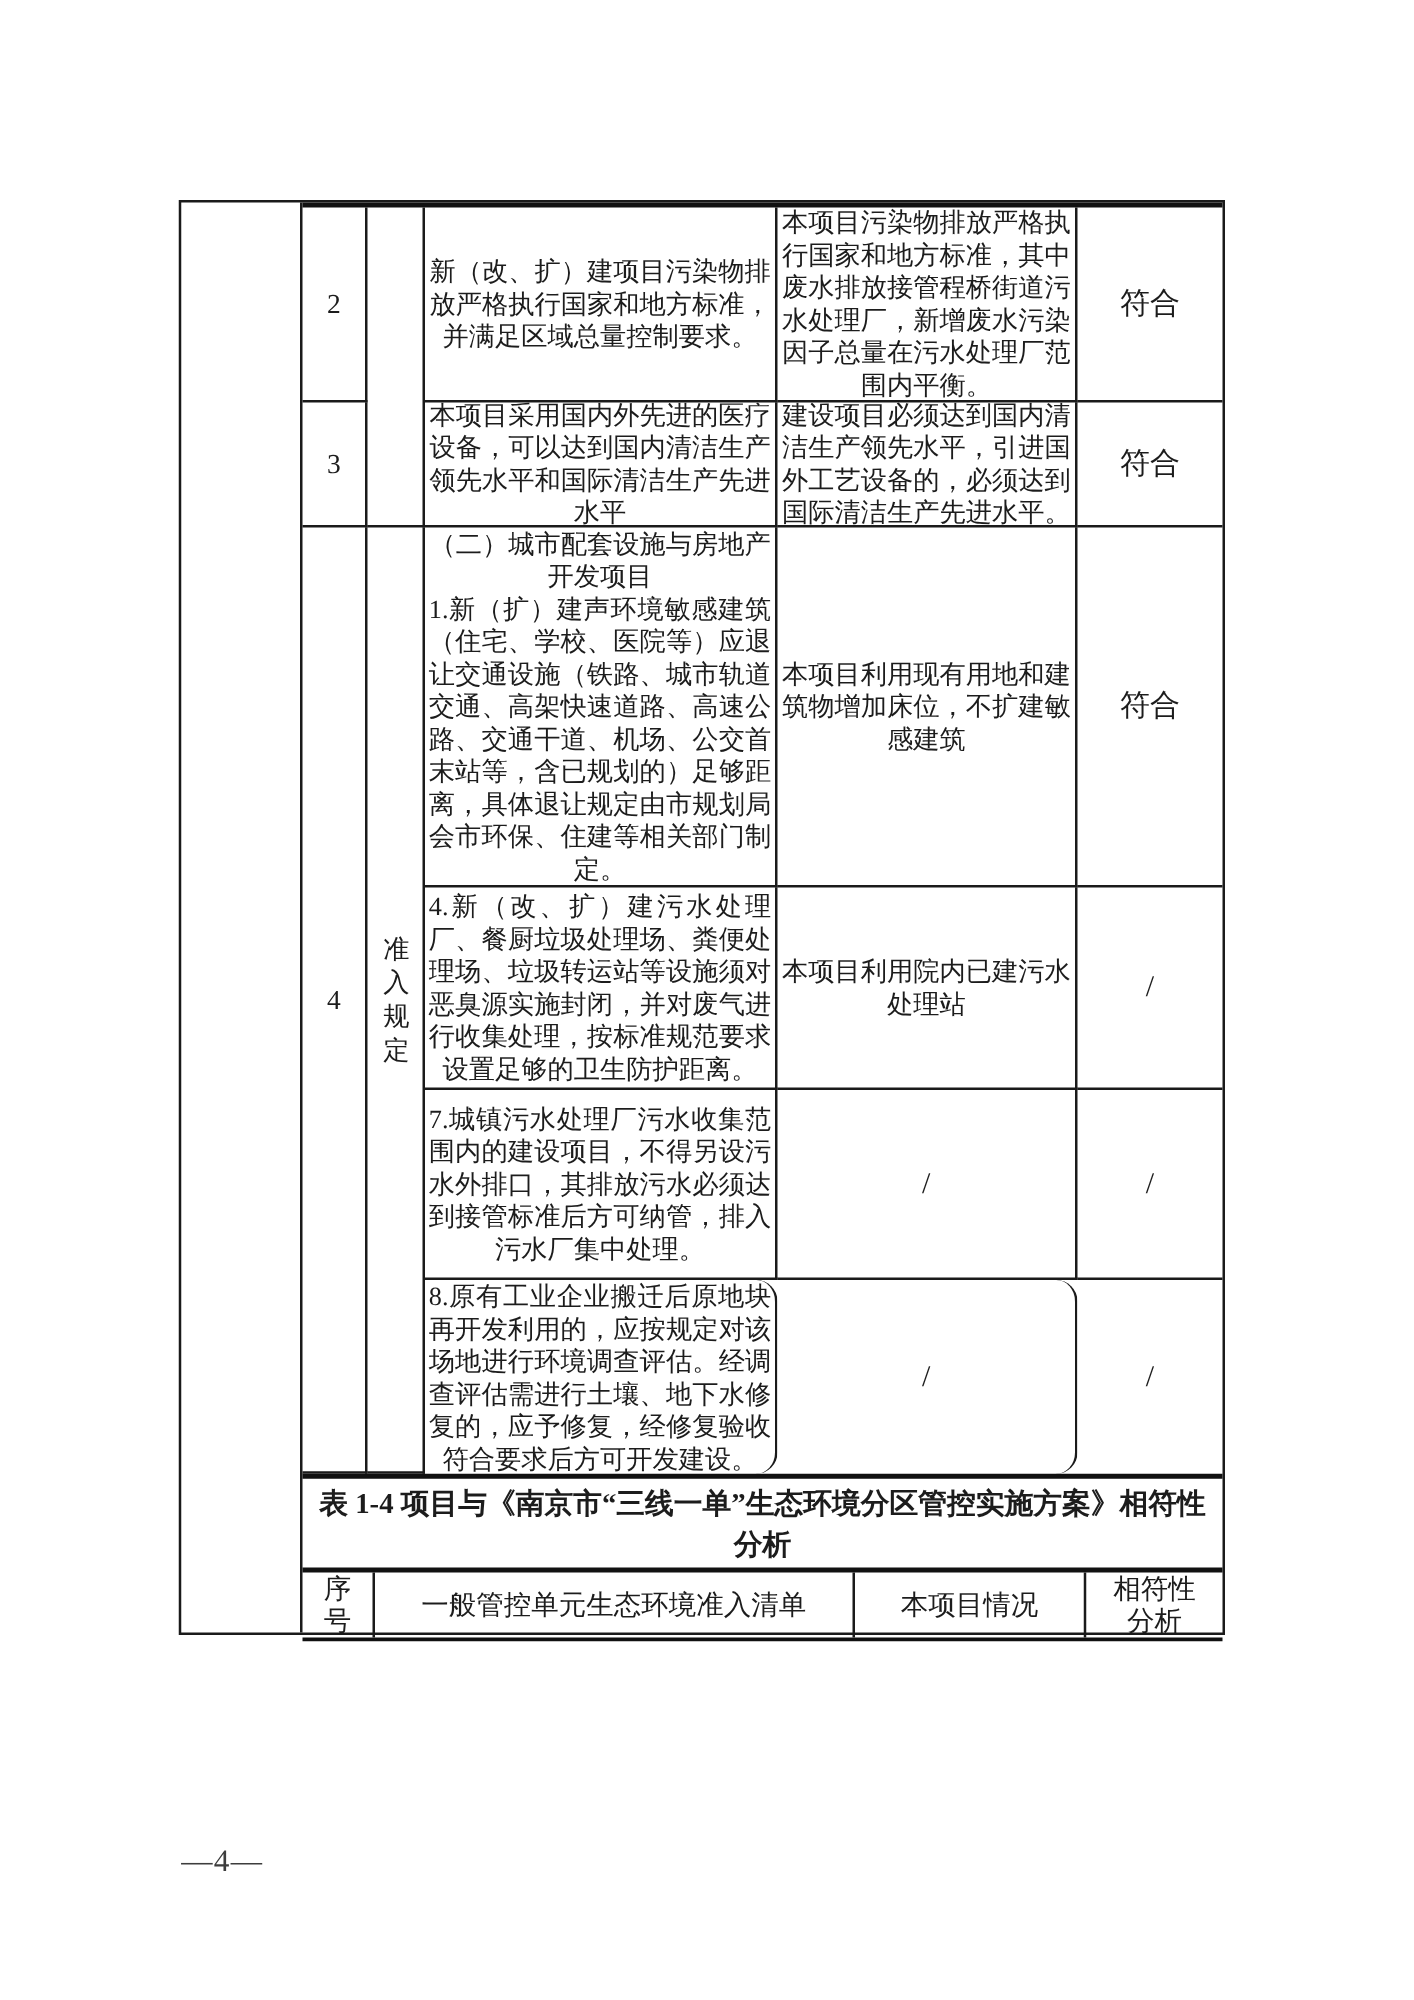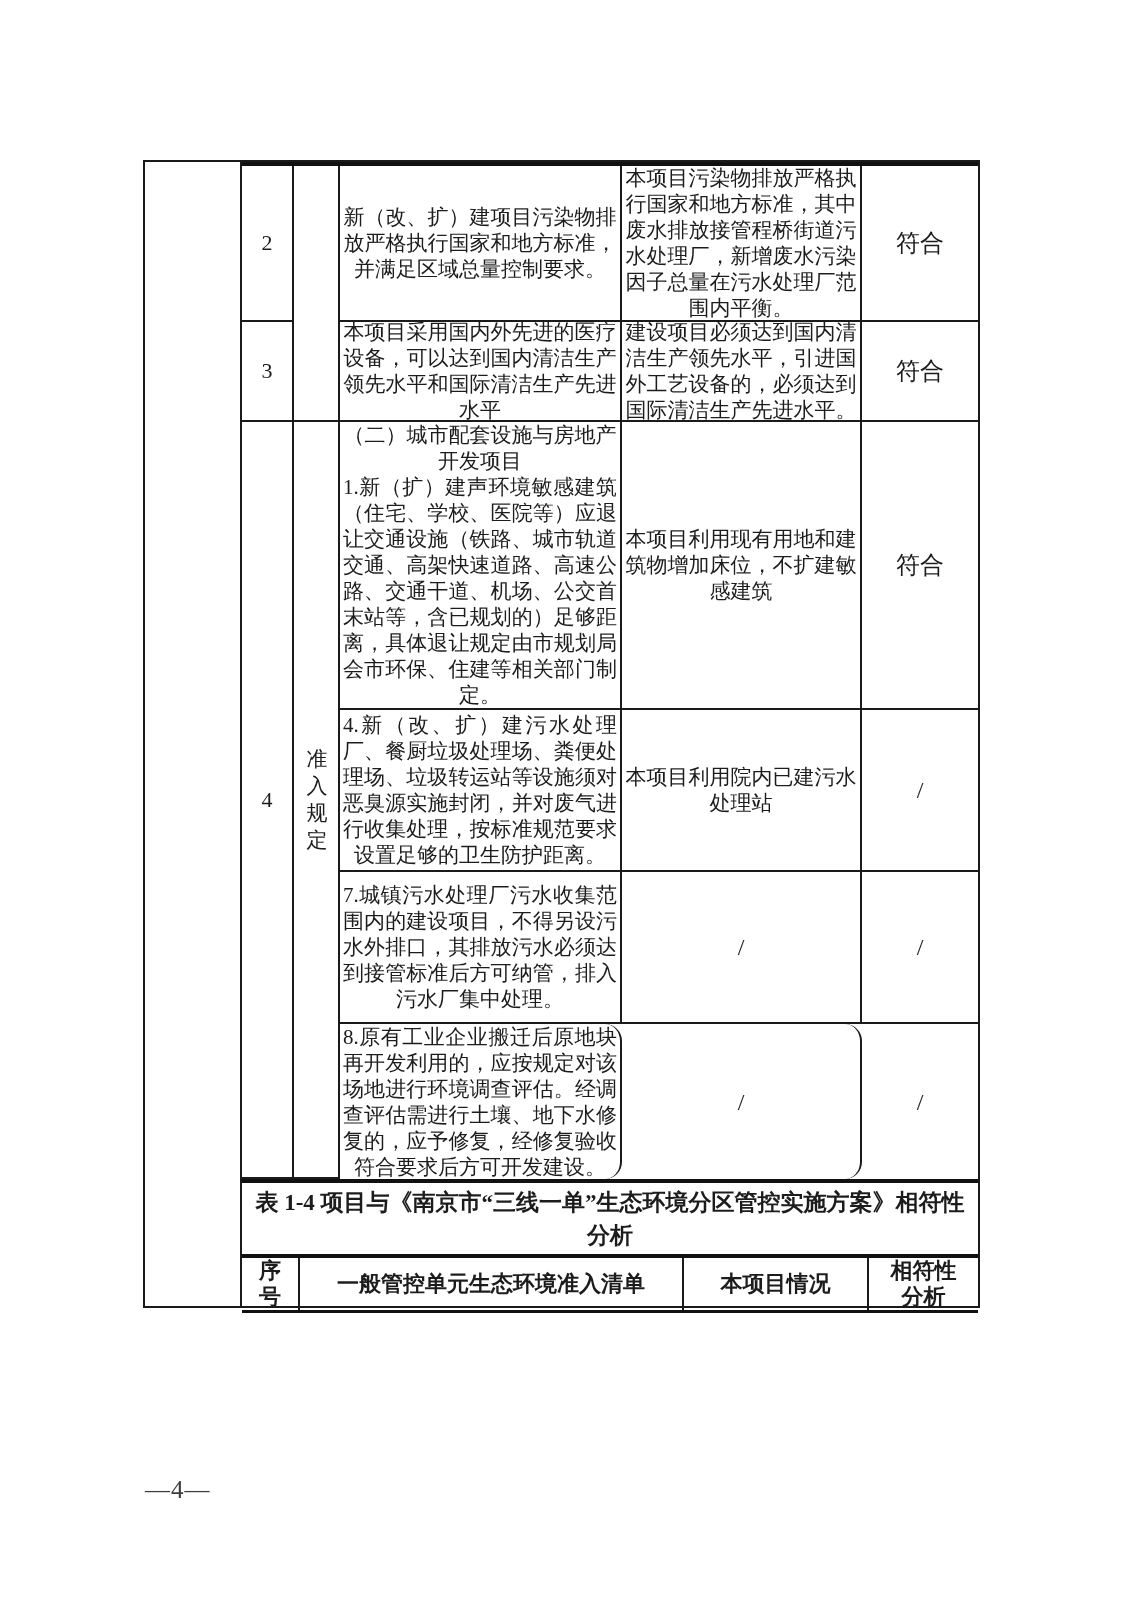--- a/index.html
+++ b/index.html
@@ -45,21 +45,21 @@
   .span-cat-4{grid-column:2;grid-row:3/7;}
   
   .title-block{
     height:71px;flex:0 0 71px;display:flex;align-items:center;justify-content:center;
     text-align:center;font-weight:bold;font-size:23px;line-height:33px;padding:16px 2px;
     box-sizing:border-box;
   }
   
   .grid-header{
     flex:1;display:grid;grid-template-columns:58px 384px 185px auto;
-    border-top:4px solid #111;border-bottom:3px solid #111;box-sizing:border-box;font-weight:bold;
+    border-top:4px solid #111;border-bottom:3px solid #111;box-sizing:border-box;
   }
   .h{
     border-right:2px solid #1a1a1a;box-sizing:border-box;display:flex;
     align-items:center;justify-content:center;text-align:center;
     font-size:22px;line-height:26px;
   }
   .h-no{padding:0 15px;}
   .h-conf{padding:0 17px;}
   .footer{
     position:absolute;left:145px;top:1476px;font-size:25px;color:#3d3d3d;

